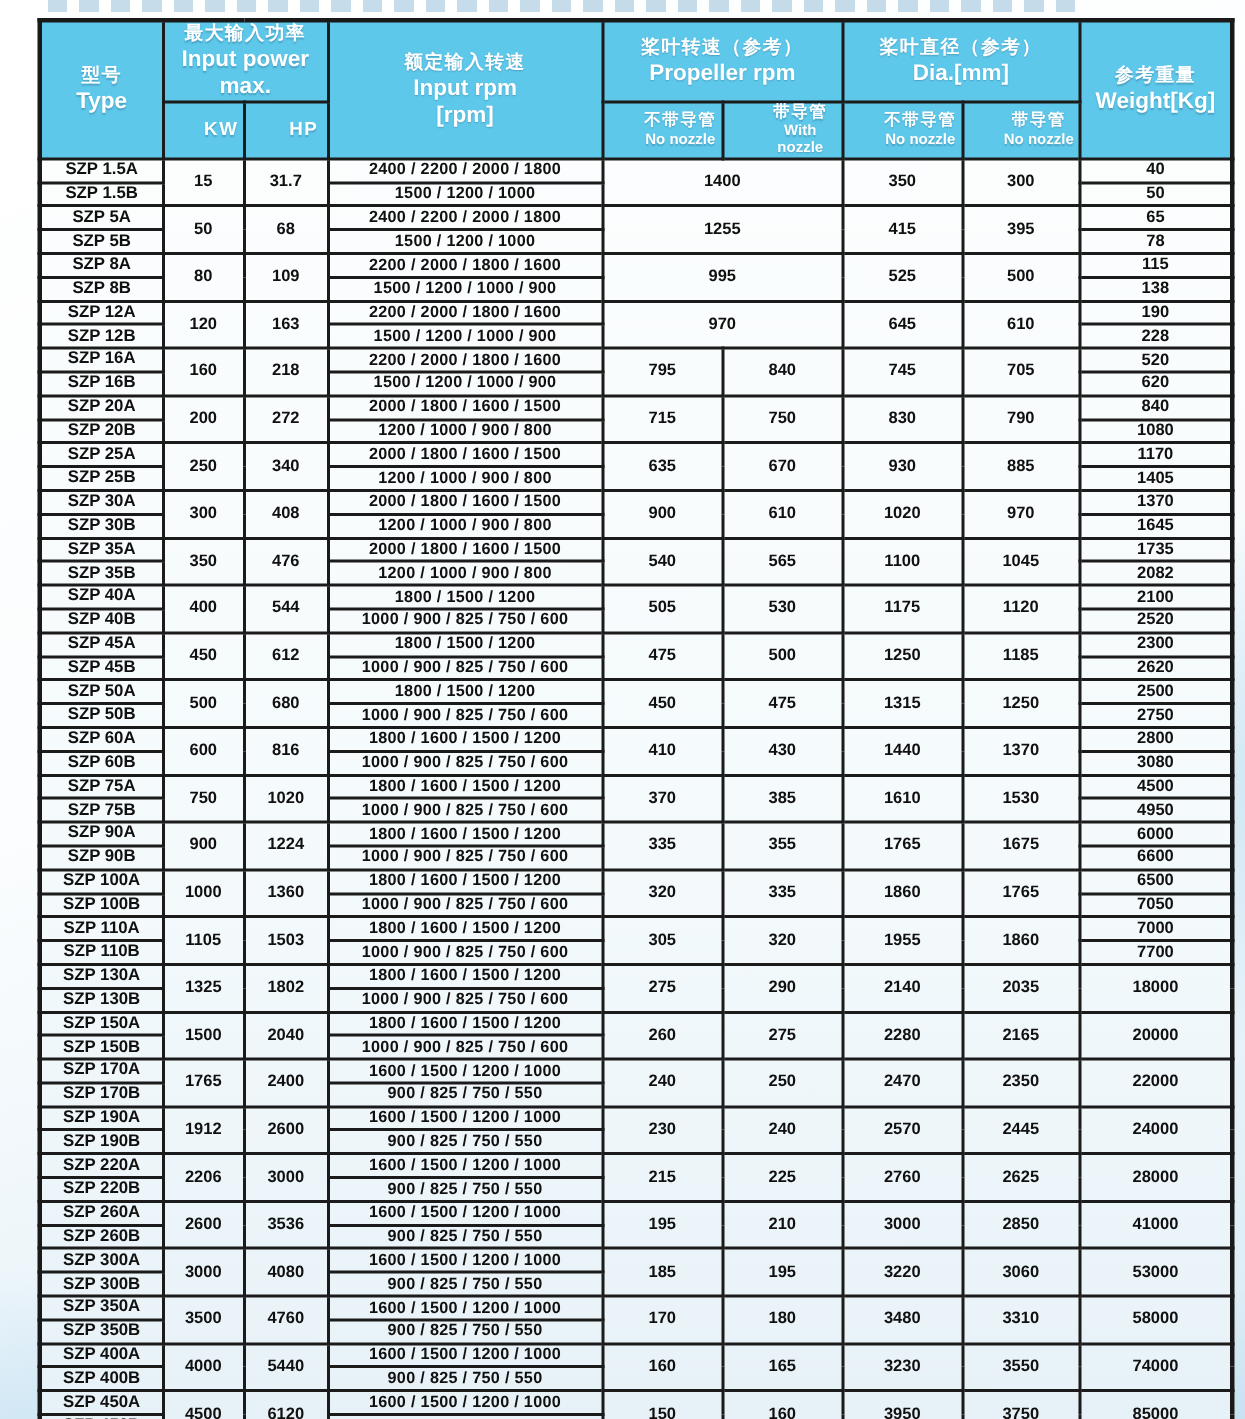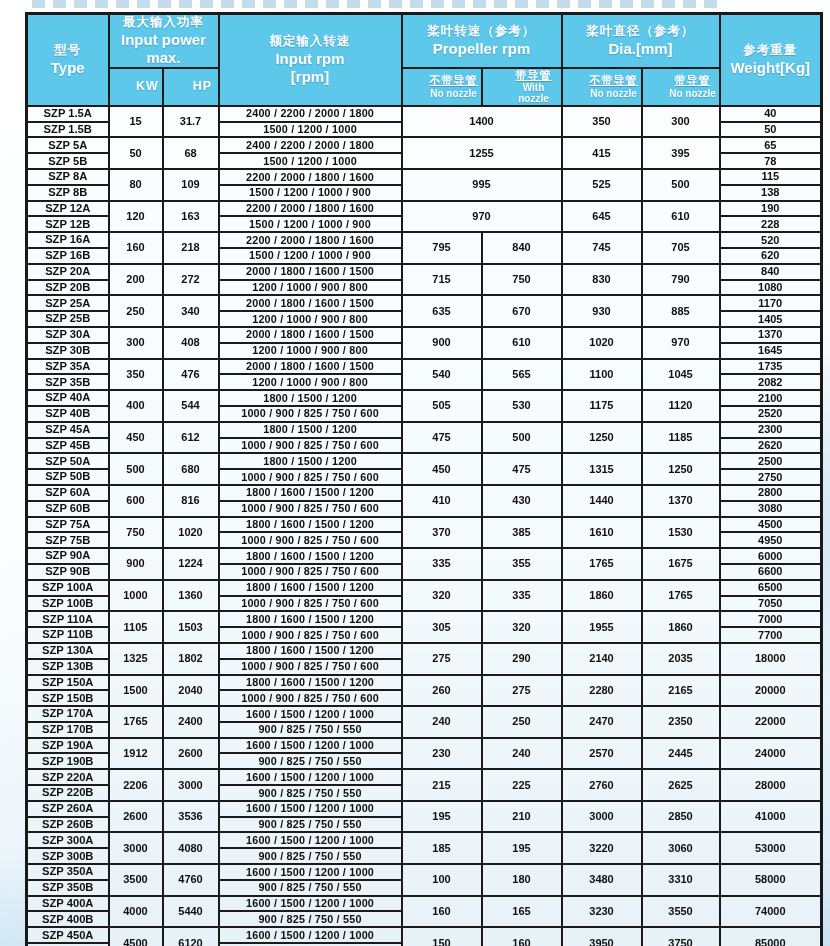--- a/index.html
+++ b/index.html
@@ -31,21 +31,21 @@
   th,td{border:2px solid #1b1b1b;padding:0;text-align:center;vertical-align:middle;}
   thead th{
     background:#5ec8ea;color:#ffffff;
     text-shadow:0 1px 1px rgba(40,90,120,.35);
   }
   thead tr.h1 th{height:40px;}
   thead tr.h2 th{height:34px;padding-left:24px;}
   .zh{font-size:12.5px;font-weight:bold;letter-spacing:1px;line-height:1.25;}
   .en{font-size:15px;font-weight:bold;line-height:1.2;}
   .en-sm{font-size:10px;font-weight:bold;line-height:1.15;}
-  .zh-sm{font-size:11px;font-weight:bold;letter-spacing:1px;line-height:1.2;text-decoration:underline;}
+  .zh-sm{font-size:11px;font-weight:bold;letter-spacing:1px;line-height:1.2;}
   tbody td{
     height:13.8px;line-height:1;color:#101010;
     font-weight:bold;font-size:11px;
   }
   tbody td.type-cell{font-size:11.2px;}
   tbody td.rpm-cell{font-size:10.8px;letter-spacing:.2px;margin-left:28px;}
   tbody tr.row-b td{border-top-width:1.3px;}
   tbody tr.group-start td{border-top-width:2.6px;}
 </style>
 </head>
@@ -491,21 +491,21 @@
         </tr>
         <tr class="row-b">
           <td class="type-cell">SZP 300B</td>
           <td class="rpm-cell">900 / 825 / 750 / 550</td>
         </tr>
         <tr class="row-a group-start">
           <td class="type-cell">SZP 350A</td>
           <td rowspan="2">3500</td>
           <td rowspan="2">4760</td>
           <td class="rpm-cell">1600 / 1500 / 1200 / 1000</td>
-          <td rowspan="2">100</td>
+          <td rowspan="2">170</td>
           <td rowspan="2">180</td>
           <td rowspan="2">3480</td>
           <td rowspan="2">3310</td>
           <td rowspan="2">58000</td>
         </tr>
         <tr class="row-b">
           <td class="type-cell">SZP 350B</td>
           <td class="rpm-cell">900 / 825 / 750 / 550</td>
         </tr>
         <tr class="row-a group-start">

